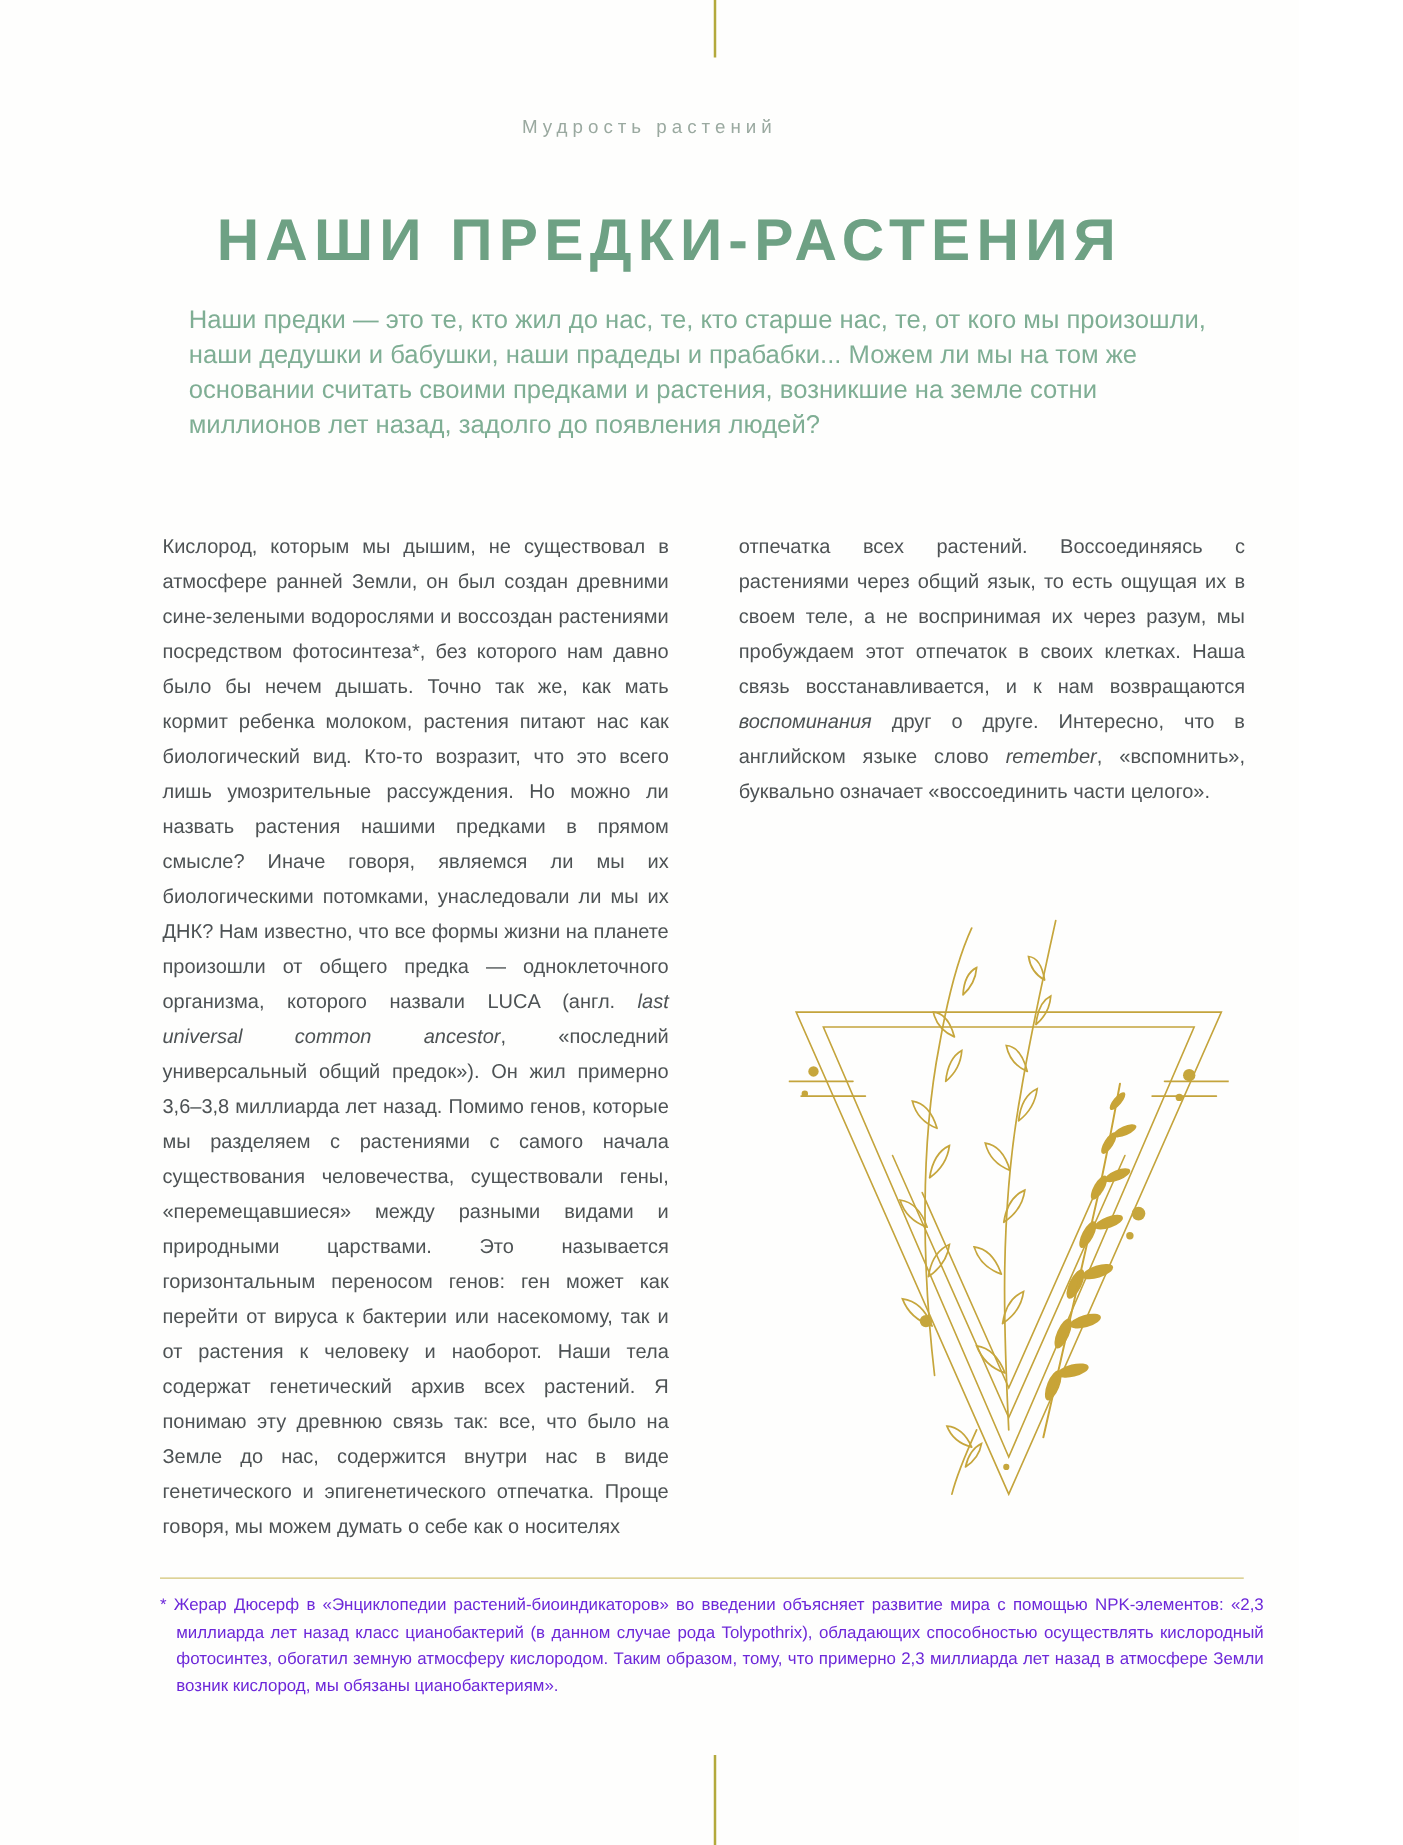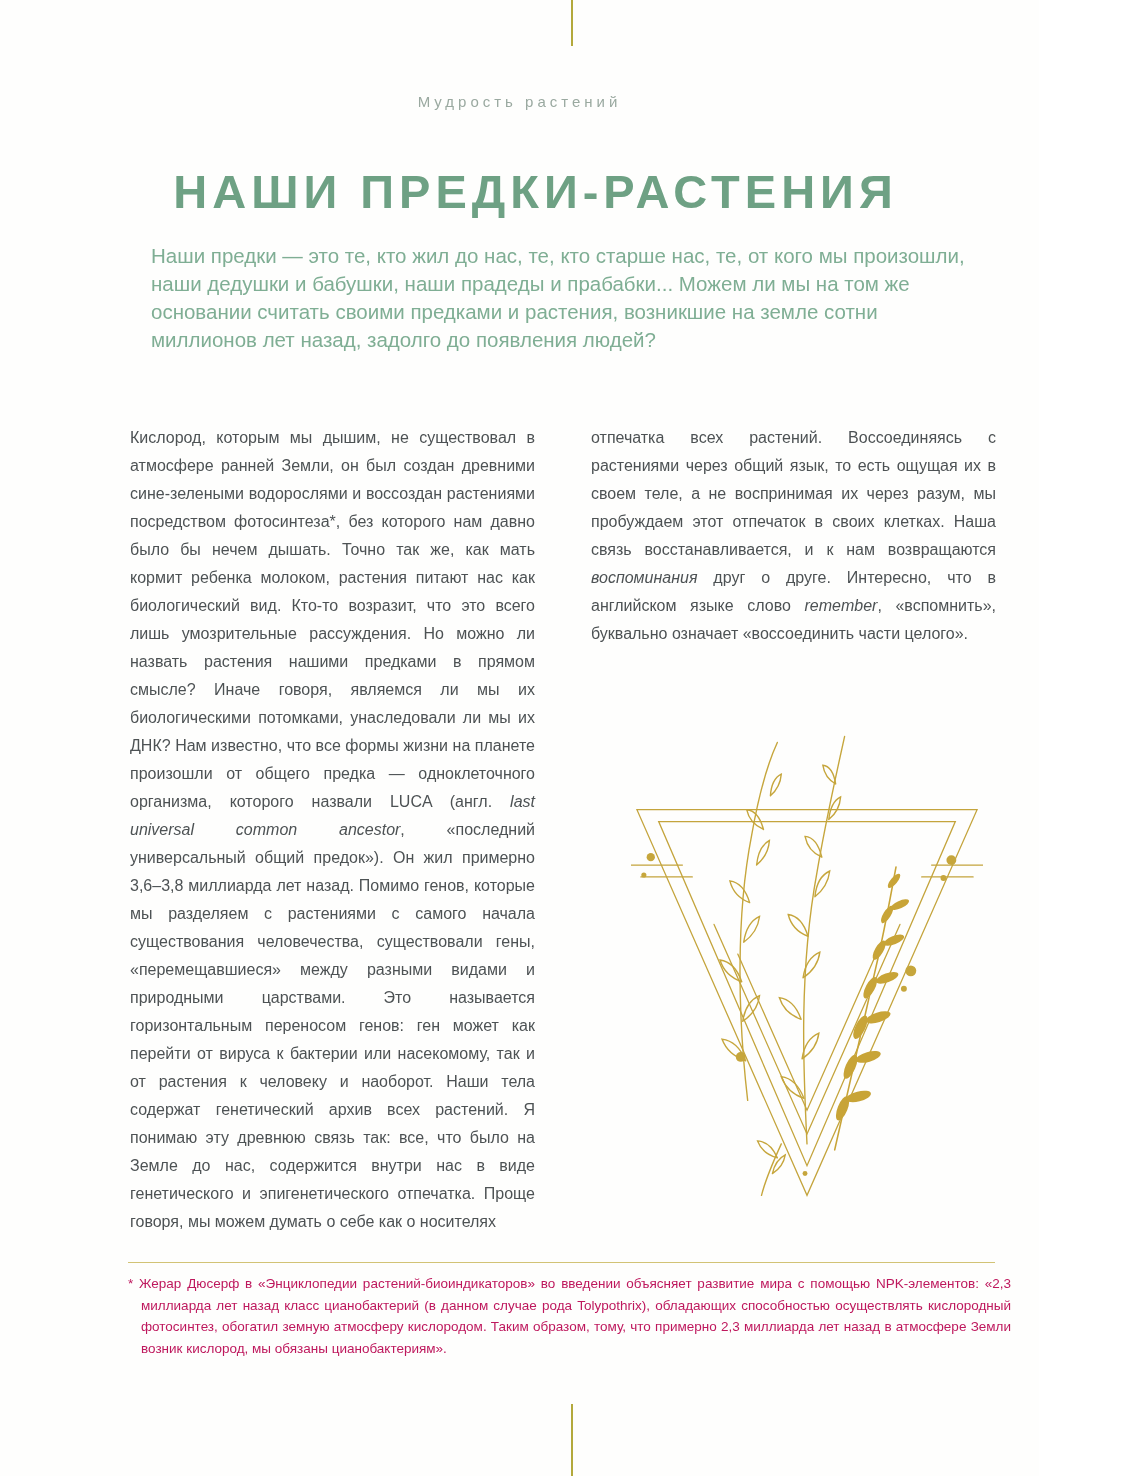--- a/index.html
+++ b/index.html
@@ -95,21 +95,21 @@
   .footnote {
     position: absolute;
     top: 1273px;
     left: 128px;
     width: 870px;
     margin: 0;
     padding-left: 13px;
     text-indent: -13px;
     font-size: 13.5px;
     line-height: 21.5px;
-    color: #be185d;
+    color: #6d28d9;
     text-align: justify;
   }
   .page-number {
     position: absolute;
     top: 1366px;
     left: 0;
     width: 100%;
     text-align: center;
     font-size: 17px;
     font-weight: 700;

